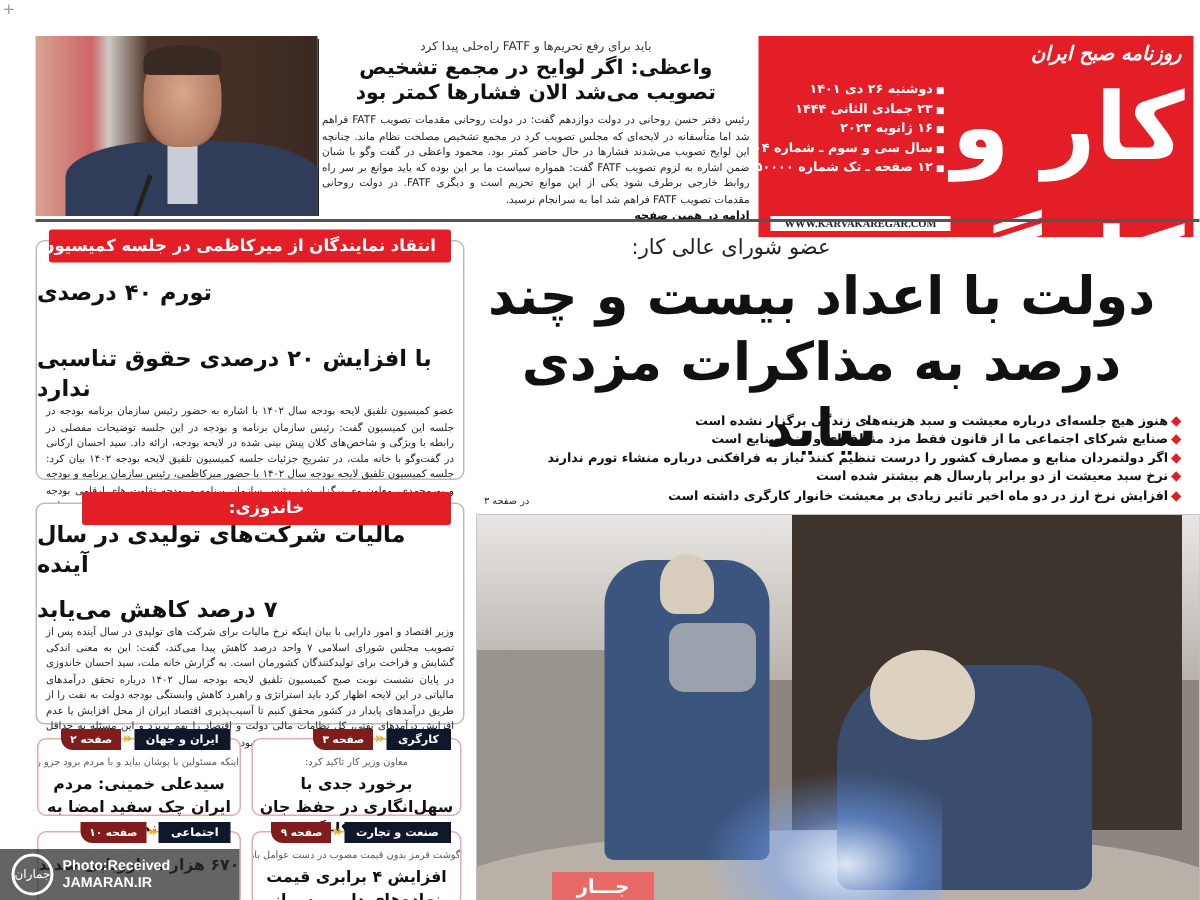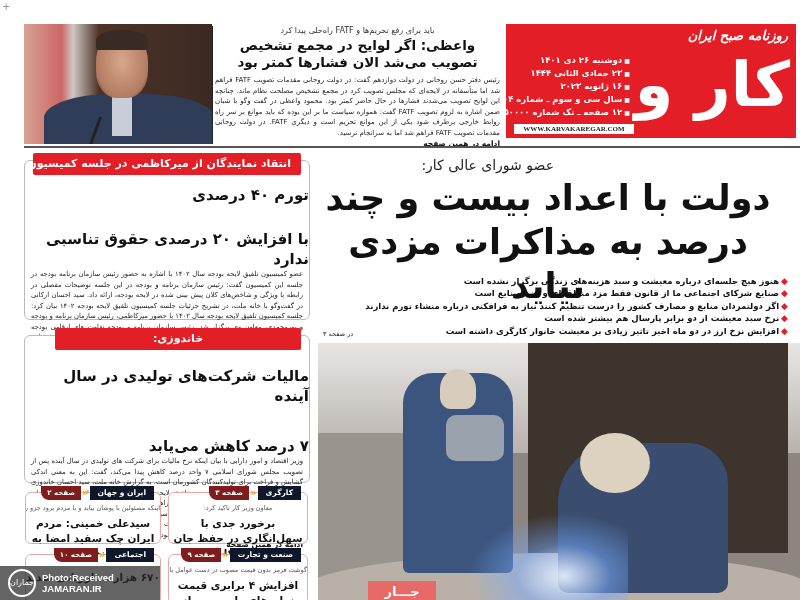--- a/index.html
+++ b/index.html
@@ -2,21 +2,21 @@
 <html><head>
 <meta charset="utf-8">
 <style>
   * { box-sizing: border-box; margin: 0; padding: 0; }
   html, body { width: 800px; height: 600px; overflow: hidden; background: #ffffff; }
   body { position: relative; font-family: "DejaVu Sans", sans-serif; color: #111; direction: rtl; }
 
   .crop-mark { position: absolute; left: 2px; top: 2px; width: 10px; height: 10px; color: #999; font-size: 10px; line-height: 10px; direction: ltr; }
 
   
-  .masthead { position: absolute; left: 506px; top: 24px; width: 290px; height: 114px; background: #e41e26; color: #fff; }
+  .masthead { position: absolute; left: 506px; top: 24px; width: 290px; height: 134px; background: #e41e26; color: #fff; }
   .masthead .tagline { position: absolute; right: 8px; top: 4px; font-family: "DejaVu Serif", serif; font-style: italic; font-size: 13px; font-weight: bold; }
   .masthead .logo { position: absolute; right: 6px; top: 16px; font-size: 62px; font-weight: bold; line-height: 90px; letter-spacing: -2px; font-family: "DejaVu Sans", sans-serif; }
   .masthead .meta { position: absolute; left: 6px; top: 30px; width: 118px; font-size: 8.5px; font-weight: bold; line-height: 13px; text-align: right; }
   .masthead .meta li { list-style: none; white-space: nowrap; }
   .masthead .meta li::before { content: "■ "; font-size: 6px; }
   .masthead .site { position: absolute; left: 8px; bottom: 4px; width: 120px; height: 10px; background: #fff; color: #222; font-family: "Liberation Serif", serif; font-size: 7px; font-weight: bold; text-align: center; line-height: 10px; direction: ltr; }
 
   
   .portrait { position: absolute; left: 24px; top: 24px; width: 188px; height: 120px; background: linear-gradient(90deg, #d8a393 0%, #c66 20%, #cfc8c4 26%, #4d3327 40%, #3b2a22 100%); overflow: hidden; }
   .portrait .head { position: absolute; left: 72px; top: 8px; width: 52px; height: 66px; background: radial-gradient(ellipse at 50% 45%, #d8a78a 0%, #b27c62 70%, #3b2a22 100%); border-radius: 45% 45% 40% 40%; }
@@ -51,30 +51,30 @@
   .main-photo .hood1 { position: absolute; left: 122px; top: 26px; width: 36px; height: 40px; background: #d8cdbd; border-radius: 50% 50% 30% 30%; }
   .main-photo .shield1 { position: absolute; left: 128px; top: 72px; width: 58px; height: 46px; background: #9aa3ad; border-radius: 10px; }
   .main-photo .worker2 { position: absolute; left: 240px; top: 100px; width: 170px; height: 150px; background: #3a4d6e; border-radius: 60px 40px 10px 10px; }
   .main-photo .hood2 { position: absolute; left: 262px; top: 90px; width: 70px; height: 60px; background: #ddd2c0; border-radius: 50%; }
   .main-photo .glow { position: absolute; left: 150px; top: 170px; width: 160px; height: 90px; background: radial-gradient(ellipse at 60% 70%, rgba(230,240,255,0.95) 0%, rgba(120,170,255,0.5) 35%, rgba(120,170,255,0) 70%); }
   .main-photo .jar { position: absolute; left: 50px; top: 238px; width: 68px; height: 22px; background: #e86a66; color: #fff; font-size: 13px; font-weight: bold; text-align: center; line-height: 22px; }
 
   
   .box { position: absolute; border: 1px solid #bbb; border-radius: 6px; background: #fff; }
   .box .label { position: absolute; top: -8px; right: 10px; height: 22px; background: #e41e26; color: #fff; font-size: 11px; font-weight: bold; line-height: 22px; padding: 0 10px; border-radius: 2px; white-space: nowrap; }
-  .box .h { text-align: right; font-weight: bold; font-size: 15px; line-height: 20px; }
+  .box .h { text-align: left; font-weight: bold; font-size: 15px; line-height: 20px; }
   .box .p { font-size: 6.8px; line-height: 10.5px; text-align: justify; color: #222; padding: 0 6px; }
   .box .more { font-size: 7.5px; font-weight: bold; padding: 0 6px; }
 
   .box1 { left: 24px; top: 160px; width: 286px; height: 160px; }
   .box1 .label { left: 8px; right: 8px; text-align: center; }
   .box1 .h { margin-top: 24px; }
   .box2 { left: 24px; top: 335px; width: 286px; height: 148px; }
   .box2 .label { left: 30px; right: 8px; text-align: center; }
-  .box2 .h { margin-top: 30px; }
+  .box2 .h { margin-top: 10px; }
 
   
   .teaser { position: absolute; border: 1px solid #e9a9a9; border-radius: 6px; background: #fff; }
   .teaser .tag { position: absolute; top: -7px; right: 6px; height: 14px; display: flex; direction: rtl; }
   .teaser .tag .sec { background: #0f172a; color: #fff; font-size: 7.5px; font-weight: bold; padding: 0 8px; line-height: 14px; }
   .teaser .tag .chev { color: #f2a900; font-size: 10px; font-weight: bold; line-height: 14px; margin: 0 1px; }
   .teaser .tag .pg { background: #7f1d1d; color: #fff; font-size: 7px; font-weight: bold; padding: 0 6px; line-height: 14px; border-radius: 0 0 0 8px; }
   .teaser .kick { font-size: 6.5px; color: #555; text-align: center; margin-top: 11px; white-space: nowrap; overflow: hidden; }
   .teaser .t { font-size: 10.5px; font-weight: bold; text-align: center; line-height: 15px; margin-top: 4px; }
 

